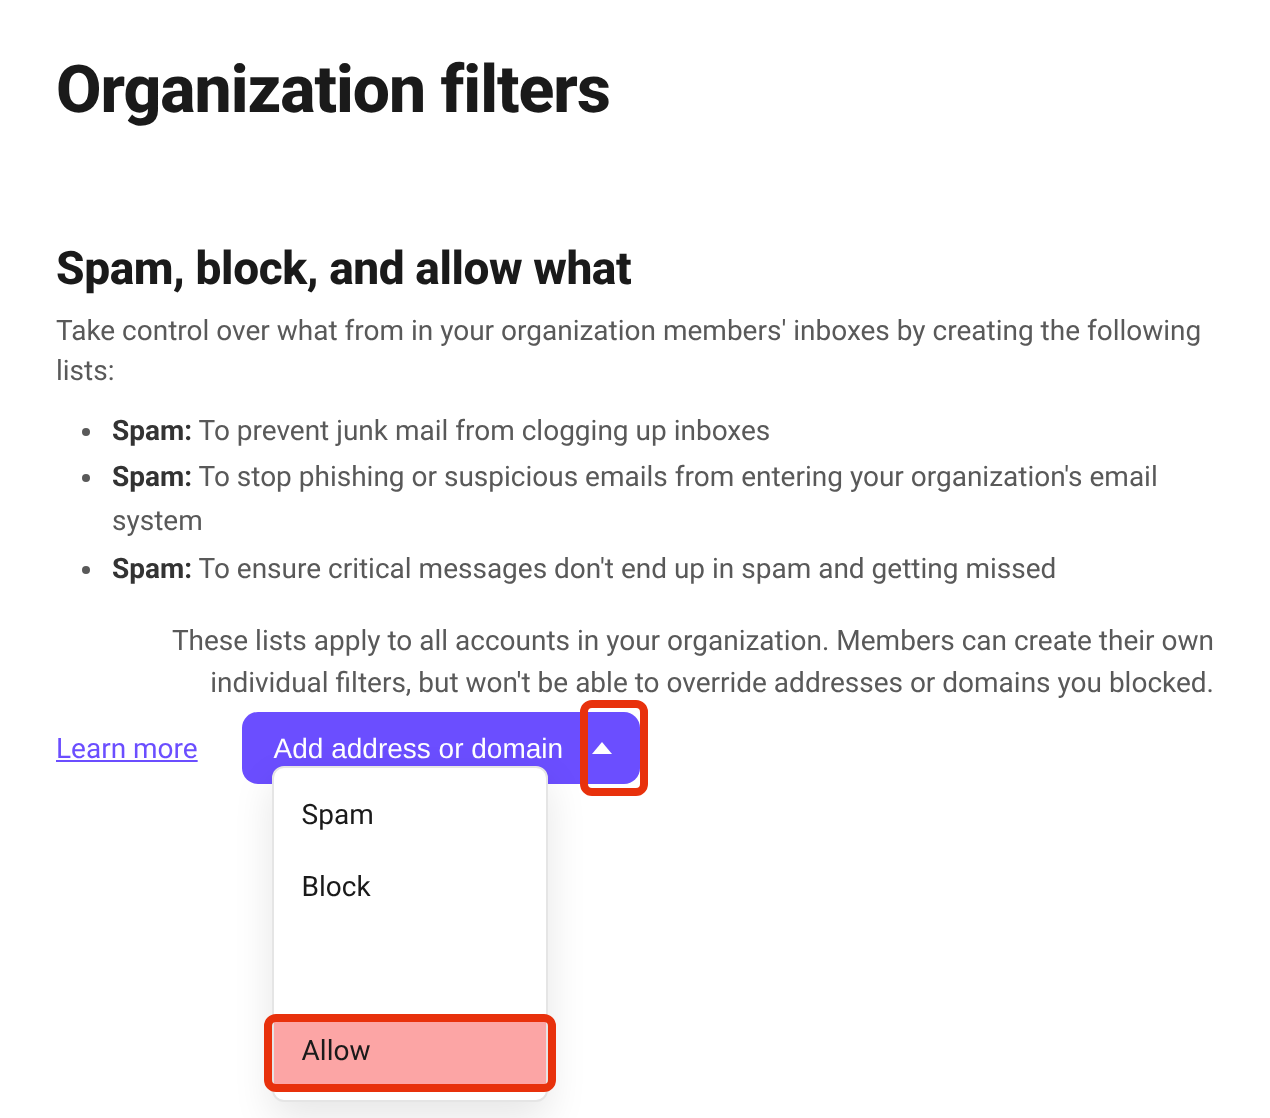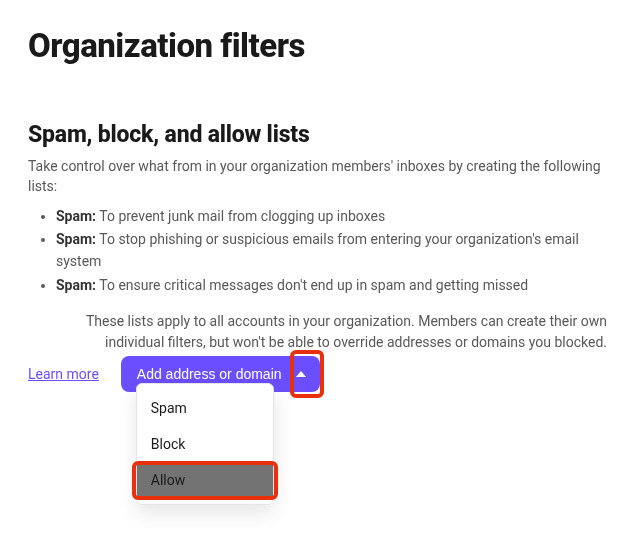--- a/index.html
+++ b/index.html
@@ -105,40 +105,40 @@
     padding: 6px 0;
     z-index: 10;
   }
   .menu-item {
     font-size: 14px;
     color: #1a1a1a;
     padding: 10px 14px;
     cursor: pointer;
     position: relative;
   }
-  .menu-item.hover { background: #737373; }
+  .menu-item.hover { background: #fca5a5; margin-top: 46px; }
   .annot-allow {
     position: absolute;
     left: -5px;
     right: -5px;
     top: -1px;
     bottom: -2px;
     border: 4px solid #E8310C;
     border-radius: 6px;
     pointer-events: none;
   }
 </style>
 </head>
 <body>
 
 
 
 <h1>Organization filters</h1>
 
-<h2>Spam, block, and allow lists</h2>
+<h2>Spam, block, and allow what</h2>
 
 <p class="intro">Take control over what from in your organization members' inboxes by creating the following lists:</p>
 
 <ul>
   <li>
     <b>Spam:</b><span> To prevent junk mail from clogging up inboxes</span>
   </li>
   <li>
     <b>Spam:</b><span> To stop phishing or suspicious emails from entering your organization's email system</span>
   </li>

